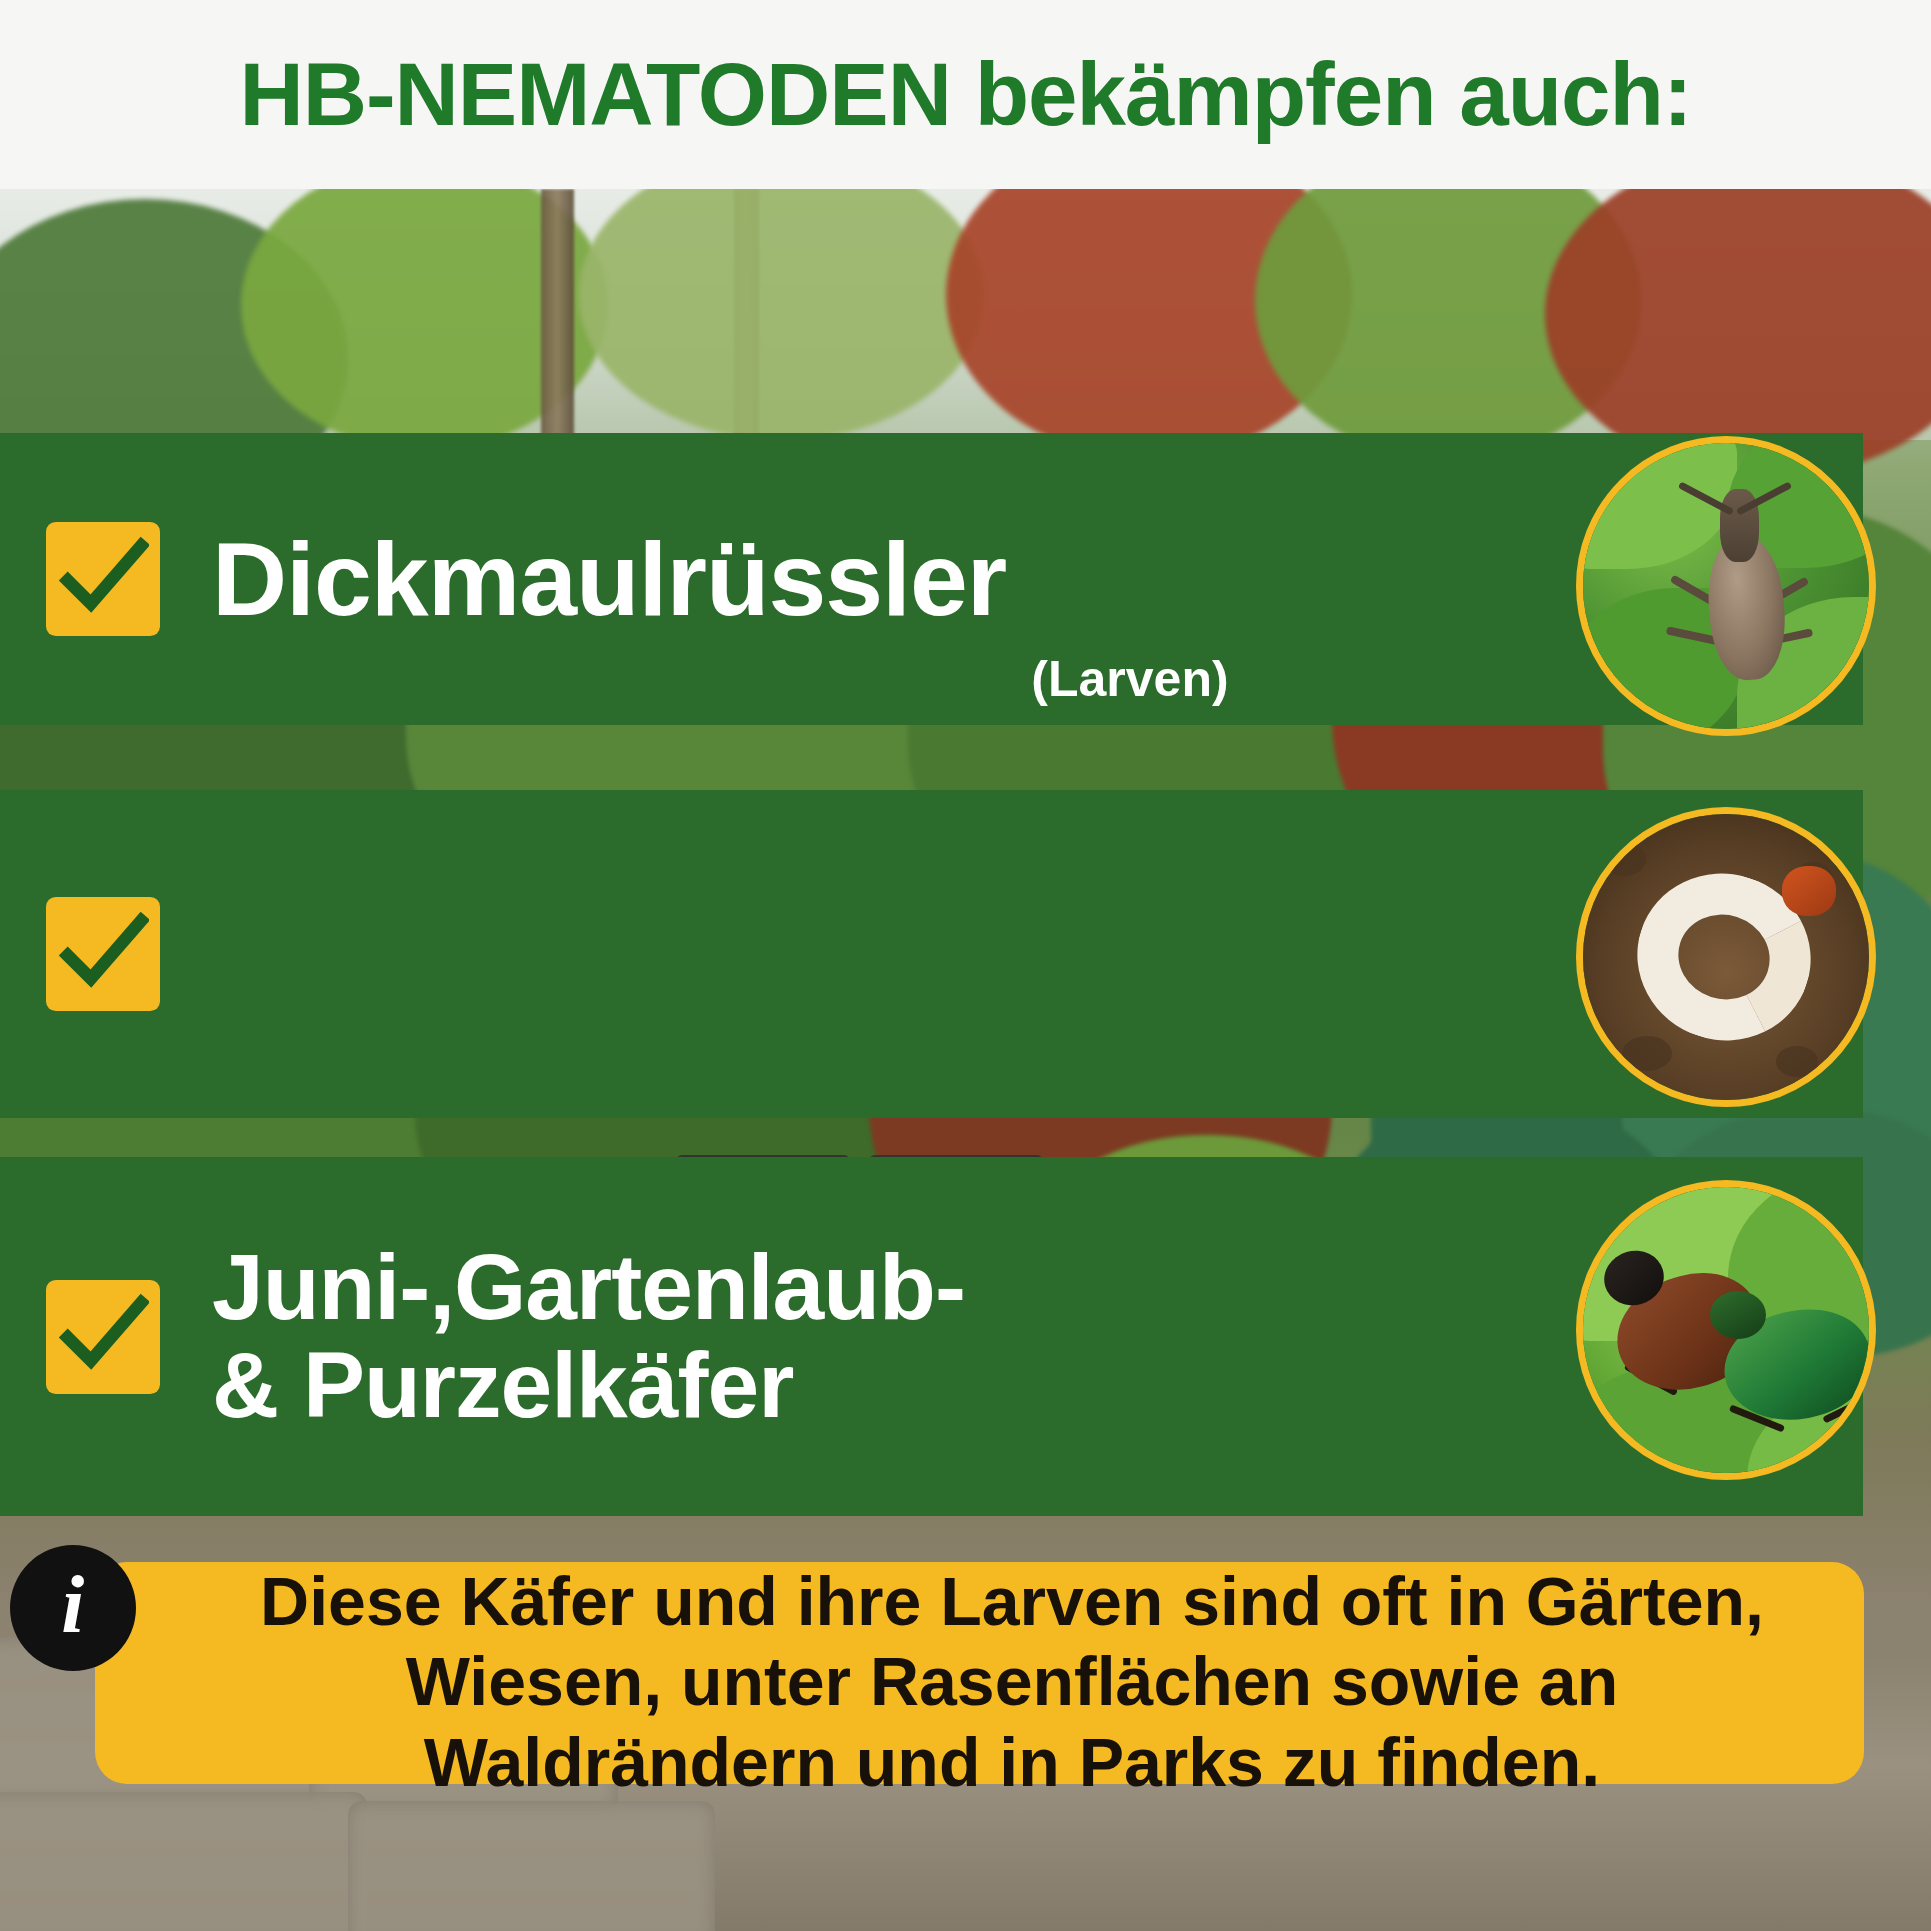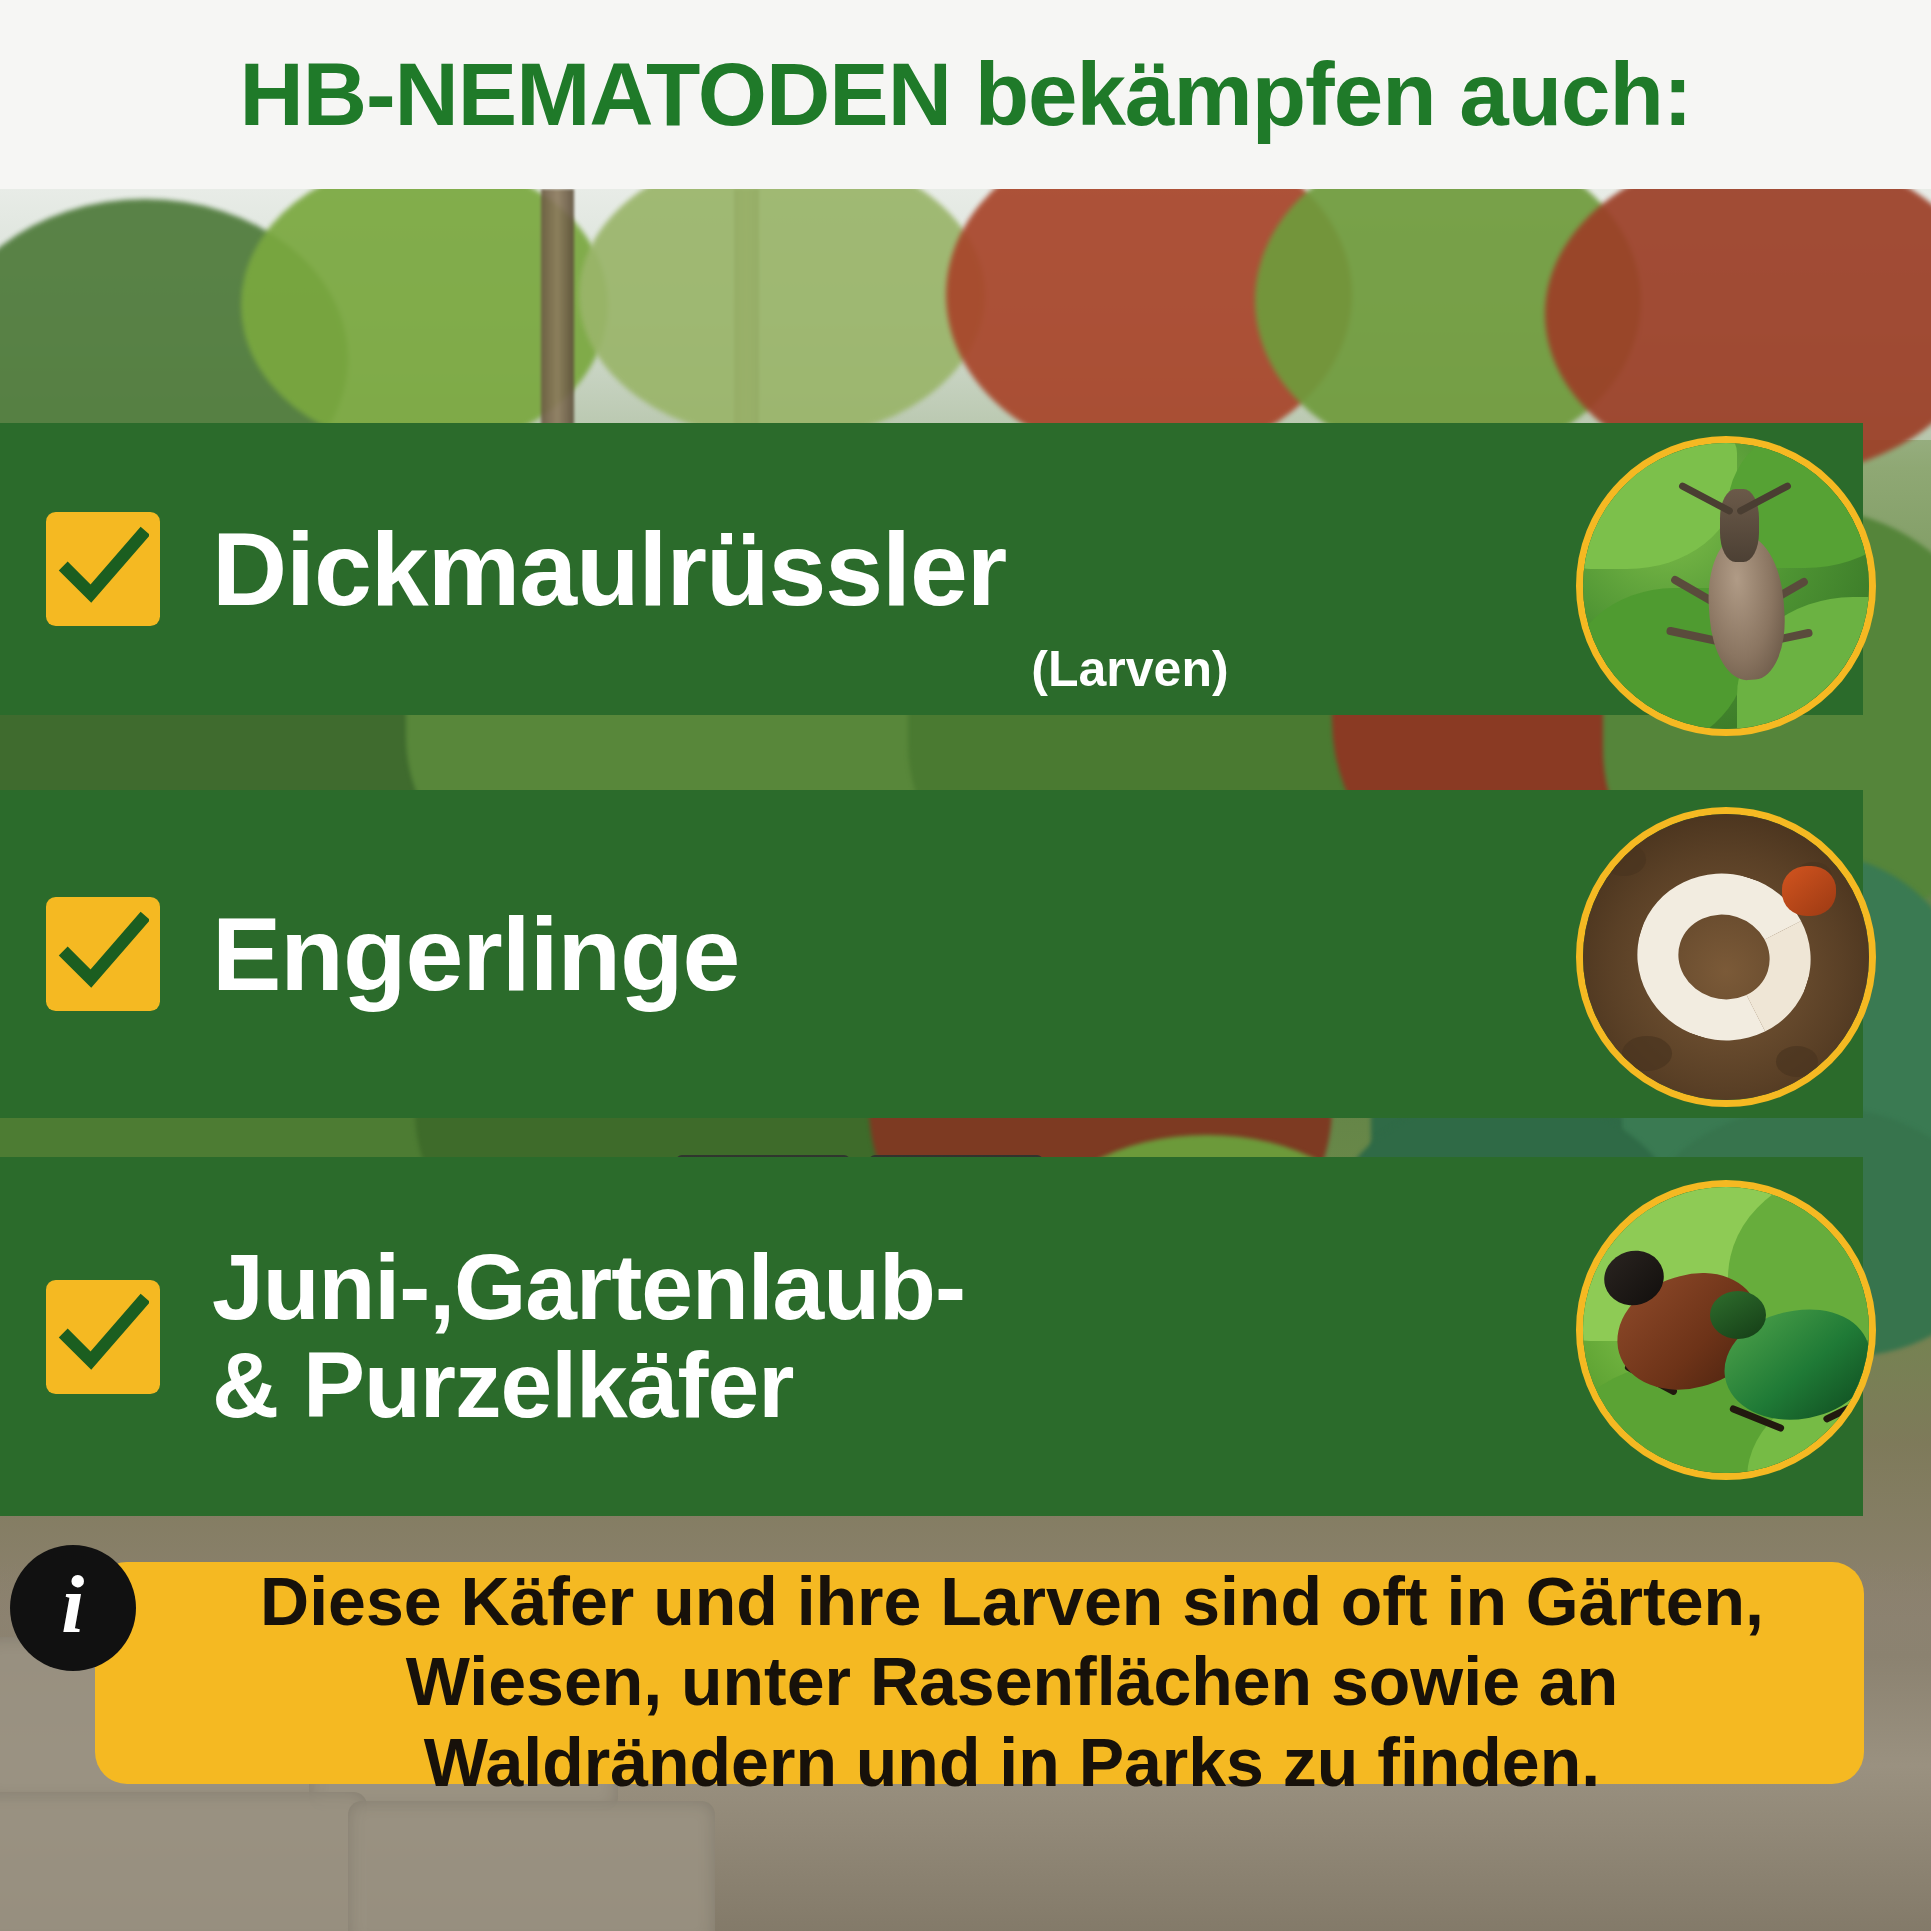--- a/index.html
+++ b/index.html
@@ -137,21 +137,21 @@
   
   .row {
     position: absolute;
     left: 0;
     width: 1863px;
     background: #2b6b2b;
     display: flex;
     align-items: center;
     z-index: 20;
   }
-  .row.r1 { top: 423px;  height: 292px; }
+  .row.r1 { top: 433px;  height: 292px; }
   .row.r2 { top: 790px;  height: 328px; }
   .row.r3 { top: 1157px; height: 359px; }
 
   .check {
     width: 114px;
     height: 114px;
     background: #f5b922;
     border-radius: 9.7px;
     margin-left: 46px;
     flex: none;
@@ -380,21 +380,20 @@
       <div class="weevil-ant" style="left:151px; top:52px; transform:rotate(-28deg);"></div>
     </div>
   </div>
 
   <div class="row r2">
     <div class="check">
       <svg width="91" height="91" viewBox="0 0 94 94">
         <path d="M10 50 L34 74 L86 14" stroke="#1b5e20" stroke-width="13" fill="none" stroke-linecap="square"></path>
       </svg>
     </div>
-    <div class="row-label">Engerlinge</div>
   </div>
 
   <div class="circle c2">
     <div class="photo photo-grub">
       <div class="soil-fleck" style="left:19.3px; top:29px; width:44px; height:33px;"></div>
       <div class="soil-fleck" style="left:212px; top:48px; width:37px; height:29px;"></div>
       <div class="soil-fleck" style="left:39px; top:222px; width:50px; height:35px;"></div>
       <div class="soil-fleck" style="left:193px; top:232px; width:42px; height:31px;"></div>
       <div class="grub"></div>
       <div class="grub-head"></div>

